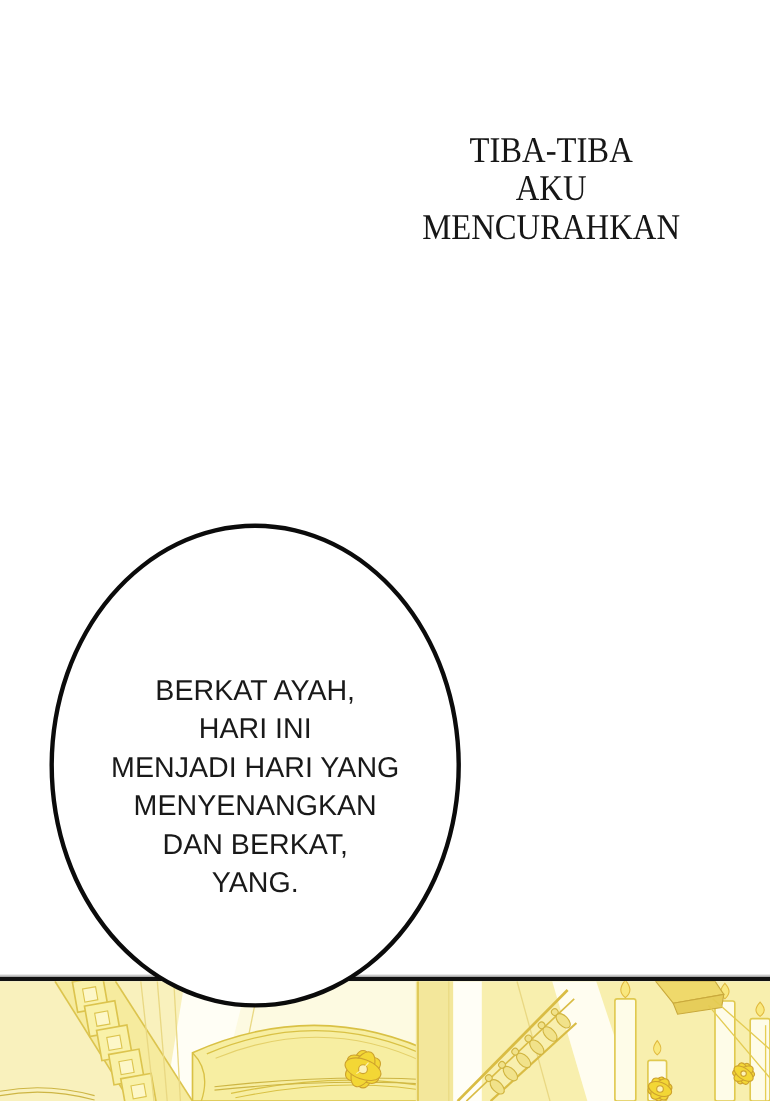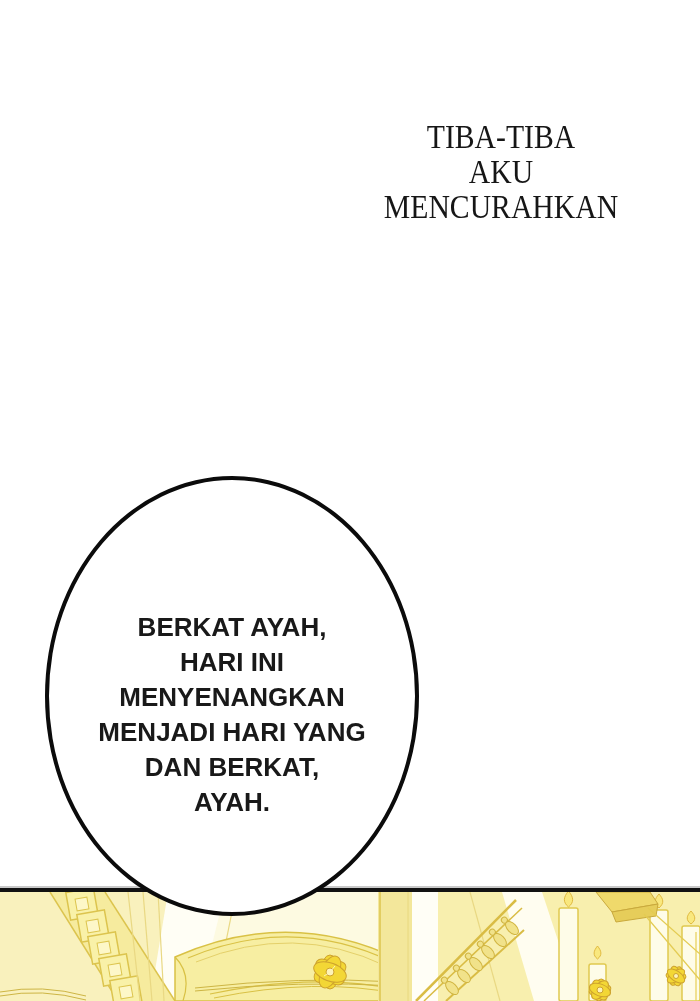--- a/index.html
+++ b/index.html
@@ -17,21 +17,21 @@
     text-align:center;
     font-family:"Liberation Serif","DejaVu Serif",serif;
     font-size:33px;line-height:35px;color:var(--ink);
     transform:scaleX(0.9);transform-origin:50% 0;
     white-space:nowrap;z-index:2;
   }
   .bubble{
     position:absolute;left:45px;top:476px;width:374px;height:440px;
     box-sizing:border-box;border:4px solid var(--bubble-outline);
     border-radius:50%;background:#ffffff;z-index:3;
-    display:flex;align-items:center;justify-content:center;font-weight:bold;
+    display:flex;align-items:center;justify-content:center;
   }
   .bubble-text{
     padding-top:38px;text-align:center;
     font-family:"Liberation Sans","DejaVu Sans",sans-serif;
     font-size:26px;line-height:35px;color:#191919;
     white-space:nowrap;
   }
   .bottom-panel{position:absolute;left:0;top:886px;width:700px;height:115px;z-index:1;}
   .rule-gray{height:2px;background:var(--divider-gray);}
   .rule-black{height:4px;background:var(--divider-black);}
@@ -43,24 +43,24 @@
 <div class="narration">
   <div>TIBA-TIBA</div>
   <div>AKU</div>
   <div>MENCURAHKAN</div>
 </div>
 
 <div class="bubble">
   <div class="bubble-text">
     <div>BERKAT AYAH,</div>
     <div>HARI INI</div>
+    <div>MENJADI HARI YANG</div>
     <div>MENYENANGKAN</div>
-    <div>MENJADI HARI YANG</div>
     <div>DAN BERKAT,</div>
-    <div>AYAH.</div>
+    <div>YANG.</div>
   </div>
 </div>
 
 <div class="bottom-panel">
   <div class="rule-gray"></div>
   <div class="rule-black"></div>
   <svg width="700" height="109" viewBox="0 0 700 109">
 
     <rect x="0" y="0" width="700" height="109" fill="#fcf7d8"></rect>
     <rect x="0" y="0" width="190" height="109" fill="#f9f1bd"></rect>

